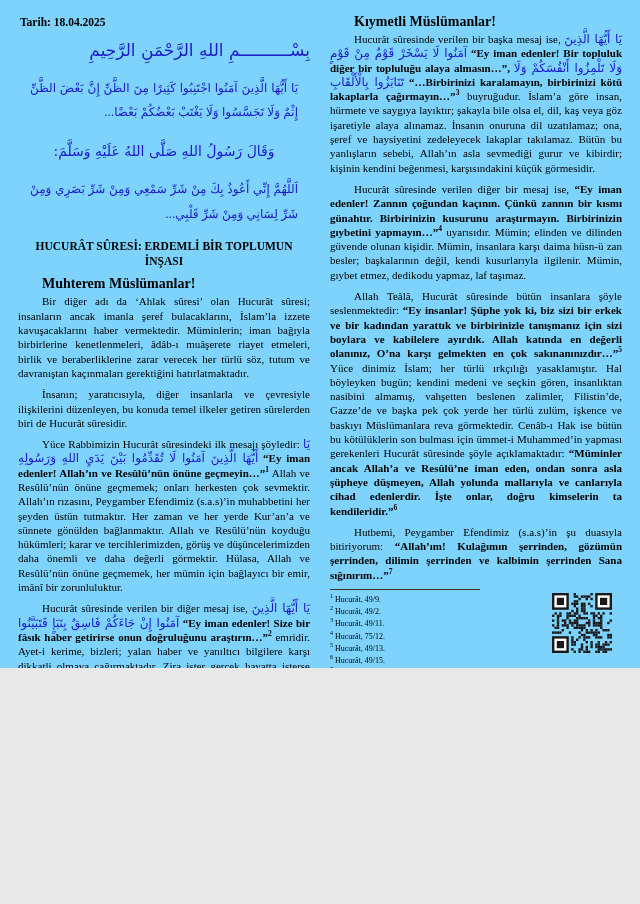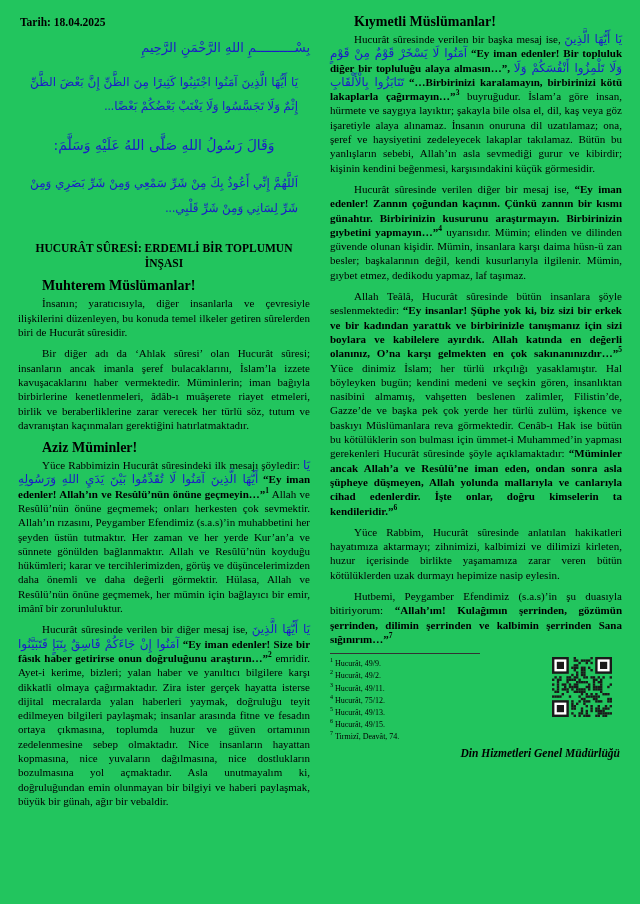--- a/index.html
+++ b/index.html
@@ -1,42 +1,42 @@
 <!DOCTYPE html>
 <html lang="tr" style="--arabic-blue: #1c1ac8; --ink: #000000;"><head>
 <meta charset="utf-8">
 <style>
   :root { --arabic-blue:#1c1ac8; --ink:#000000; }
   html,body { margin:0; padding:0; background:#e8e8e8; }
   .page {
-    width:640px; height:904px; margin:0 auto; background:#22c55e;
+    width:640px; height:668px; margin:0 auto; background:#7dd3fc;
     box-sizing:border-box; padding:14px 18px 16px 18px; overflow:hidden;
     font-family:"Liberation Serif", serif; color:var(--ink);
   }
   .columns { display:flex; gap:20px; }
   .col { width:292px; box-sizing:border-box; }
 
   .date { font-weight:bold; font-size:11.5px; margin:2px 0 10px 2px; }
 
   .basmala {
     direction:rtl; text-align:right;
     font-family:"DejaVu Sans", sans-serif; color:var(--arabic-blue);
-    font-size:13px; margin:0 0 6px 0; line-height:1.5;
+    font-size:17px; margin:0 0 6px 0; line-height:1.5;
   }
   .arabic-block {
     direction:rtl; font-family:Liberation Sans, sans-serif;
     color:var(--arabic-blue); font-size:12px; line-height:2.05;
     text-align:justify; margin:12px;
   }
   .arabic-center {
     direction:rtl; text-align:center; font-family:"DejaVu Sans", sans-serif;
     color:var(--arabic-blue); font-size:14px; line-height:2.05; margin:0;
   }
 
-  .title { font-weight:bold; text-align:center; font-size:11.5px; line-height:1.3; margin:20px 0 4px 0; }
+  .title { font-weight:bold; text-align:center; font-size:11.5px; line-height:1.3; margin:12px 0 4px 0; }
   .subhead { font-weight:bold; font-size:14px; margin:8px 0 2px 0; text-indent:24px; }
 
   p.para {
     margin:0 0 7px 0; font-size:11px; line-height:1.3;
     text-align:justify; text-indent:24px;
   }
   .b { font-weight:bold; }
   .ar {
     font-family:"DejaVu Sans", sans-serif; color:var(--arabic-blue);
     font-size:12px; direction:rtl; unicode-bidi:isolate; line-height:1.1;
@@ -61,33 +61,31 @@
   <div class="columns">
 
     <div class="col">
       <div class="date">Tarih: 18.04.2025</div>
       <div class="basmala">بِسْــــــــــمِ اللهِ الرَّحْمَنِ الرَّحِيمِ</div>
       <div class="arabic-block">يَا أَيُّهَا الَّذِينَ آمَنُوا اجْتَنِبُوا كَثِيرًا مِنَ الظَّنِّ إِنَّ بَعْضَ الظَّنِّ إِثْمٌ وَلَا تَجَسَّسُوا وَلَا يَغْتَبْ بَعْضُكُمْ بَعْضًا...</div>
       <div class="arabic-center">وَقَالَ رَسُولُ اللهِ صَلَّى اللهُ عَلَيْهِ وَسَلَّمَ:</div>
       <div class="arabic-block">اَللَّهُمَّ إِنِّي أَعُوذُ بِكَ مِنْ شَرِّ سَمْعِي وَمِنْ شَرِّ بَصَرِي وَمِنْ شَرِّ لِسَانِي وَمِنْ شَرِّ قَلْبِي...</div>
       <div class="title">HUCURÂT SÛRESİ: ERDEMLİ BİR TOPLUMUN İNŞASI</div>
       <div class="subhead">Muhterem Müslümanlar!</div>
+      <p class="para"><span>Bir diğer adı da ‘Ahlak sûresi’ olan Hucurât sûresi; insanların ancak imanla şeref bulacaklarını, İslam’la izzete kavuşacaklarını haber vermektedir. Müminlerin; iman bağıyla birbirlerine kenetlenmeleri, âdâb-ı muâşerete riayet etmeleri, birlik ve beraberliklerine zarar verecek her türlü söz, tutum ve davranıştan kaçınmaları gerektiğini hatırlatmaktadır.</span></p>
       <p class="para"><span>İnsanın; yaratıcısıyla, diğer insanlarla ve çevresiyle ilişkilerini düzenleyen, bu konuda temel ilkeler getiren sûrelerden biri de Hucurât sûresidir.</span></p>
-      <p class="para"><span>Bir diğer adı da ‘Ahlak sûresi’ olan Hucurât sûresi; insanların ancak imanla şeref bulacaklarını, İslam’la izzete kavuşacaklarını haber vermektedir. Müminlerin; iman bağıyla birbirlerine kenetlenmeleri, âdâb-ı muâşerete riayet etmeleri, birlik ve beraberliklerine zarar verecek her türlü söz, tutum ve davranıştan kaçınmaları gerektiğini hatırlatmaktadır.</span></p>
-      <div class="subhead">Aziz Müminler!</div>
       <p class="para"><span>Yüce Rabbimizin Hucurât sûresindeki ilk mesajı şöyledir: </span><span class="ar">يَا أَيُّهَا الَّذِينَ آمَنُوا لَا تُقَدِّمُوا بَيْنَ يَدَيِ اللهِ وَرَسُولِهِ</span><span> </span><span class="b">“Ey iman edenler! Allah’ın ve Resûlü’nün önüne geçmeyin…”</span><span class="sup">1</span><span> Allah ve Resûlü’nün önüne geçmemek; onları herkesten çok sevmektir. Allah’ın rızasını, Peygamber Efendimiz (s.a.s)’in muhabbetini her şeyden üstün tutmaktır. Her zaman ve her yerde Kur’an’a ve sünnete gönülden bağlanmaktır. Allah ve Resûlü’nün koyduğu hükümleri; karar ve tercihlerimizden, görüş ve düşüncelerimizden daha önemli ve daha değerli görmektir. Hülasa, Allah ve Resûlü’nün önüne geçmemek, her mümin için bağlayıcı bir emir, imânî bir zorunluluktur.</span></p>
       <p class="para"><span>Hucurât sûresinde verilen bir diğer mesaj ise, </span><span class="ar">يَا أَيُّهَا الَّذِينَ آمَنُوا إِنْ جَاءَكُمْ فَاسِقٌ بِنَبَإٍ فَتَبَيَّنُوا</span><span> </span><span class="b">“Ey iman edenler! Size bir fâsık haber getirirse onun doğruluğunu araştırın…”</span><span class="sup">2</span><span> emridir. Ayet-i kerime, bizleri; yalan haber ve yanıltıcı bilgilere karşı dikkatli olmaya çağırmaktadır. Zira ister gerçek hayatta isterse dijital mecralarda yalan haberleri yaymak, doğruluğu teyit edilmeyen bilgileri paylaşmak; insanlar arasında fitne ve fesadın ortaya çıkmasına, toplumda huzur ve güven ortamının zedelenmesine sebep olmaktadır. Nice insanların hayattan kopmasına, nice yuvaların dağılmasına, nice dostlukların bozulmasına yol açmaktadır. Asla unutmayalım ki, doğruluğundan emin olunmayan bir bilgiyi ve haberi paylaşmak, büyük bir günah, ağır bir vebaldir.</span></p>
     </div>
 
     <div class="col">
       <div class="subhead" style="margin-top:0">Kıymetli Müslümanlar!</div>
       <p class="para"><span>Hucurât sûresinde verilen bir başka mesaj ise, </span><span class="ar">يَا أَيُّهَا الَّذِينَ آمَنُوا لَا يَسْخَرْ قَوْمٌ مِنْ قَوْمٍ</span><span> </span><span class="b">“Ey iman edenler! Bir topluluk diğer bir topluluğu alaya almasın…”,</span><span> </span><span class="ar">وَلَا تَلْمِزُوا أَنْفُسَكُمْ وَلَا تَنَابَزُوا بِالْأَلْقَابِ</span><span> </span><span class="b">“…Birbirinizi karalamayın, birbirinizi kötü lakaplarla çağırmayın…”</span><span class="sup">3</span><span> buyruğudur. İslam’a göre insan, hürmete ve saygıya layıktır; şakayla bile olsa el, dil, kaş veya göz işaretiyle alaya alınamaz. İnsanın onuruna dil uzatılamaz; ona, şeref ve haysiyetini zedeleyecek lakaplar takılamaz. Bütün bu yanlışların sebebi, Allah’ın asla sevmediği gurur ve kibirdir; kişinin kendini beğenmesi, karşısındakini küçük görmesidir.</span></p>
       <p class="para"><span>Hucurât sûresinde verilen diğer bir mesaj ise, </span><span class="b">“Ey iman edenler! Zannın çoğundan kaçının. Çünkü zannın bir kısmı günahtır. Birbirinizin kusurunu araştırmayın. Birbirinizin gıybetini yapmayın…”</span><span class="sup">4</span><span> uyarısıdır. Mümin; elinden ve dilinden güvende olunan kişidir. Mümin, insanlara karşı daima hüsn-ü zan besler; başkalarının değil, kendi kusurlarıyla ilgilenir. Mümin, gıybet etmez, dedikodu yapmaz, laf taşımaz.</span></p>
       <p class="para"><span>Allah Teâlâ, Hucurât sûresinde bütün insanlara şöyle seslenmektedir: </span><span class="b">“Ey insanlar! Şüphe yok ki, biz sizi bir erkek ve bir kadından yarattık ve birbirinizle tanışmanız için sizi boylara ve kabilelere ayırdık. Allah katında en değerli olanınız, O’na karşı gelmekten en çok sakınanınızdır…”</span><span class="sup">5</span><span> Yüce dinimiz İslam; her türlü ırkçılığı yasaklamıştır. Hal böyleyken bugün; kendini medeni ve seçkin gören, insanlıktan nasibini almamış, vahşetten beslenen zalimler, Filistin’de, Gazze’de ve başka pek çok yerde her türlü zulüm, işkence ve baskıyı Müslümanlara reva görmektedir. Cenâb-ı Hak ise bütün bu kötülüklerin son bulması için ümmet-i Muhammed’in yapması gerekenleri Hucurât sûresinde şöyle açıklamaktadır: </span><span class="b">“Müminler ancak Allah’a ve Resûlü’ne iman eden, ondan sonra asla şüpheye düşmeyen, Allah yolunda mallarıyla ve canlarıyla cihad edenlerdir. İşte onlar, doğru kimselerin ta kendileridir.”</span><span class="sup">6</span></p>
-      <p class="para"><span>Yüce Rabbim, Hucurât sûresinde anlatılan hakikatleri hayatımıza aktarmayı; zihnimizi, kalbimizi ve dilimizi kirleten, huzur içerisinde birlikte yaşamamıza zarar veren bütün kötülüklerden uzak durmayı hepimize nasip eylesin.</span></p>
       <p class="para"><span>Hutbemi, Peygamber Efendimiz (s.a.s)’in şu duasıyla bitiriyorum: </span><span class="b">“Allah’ım! Kulağımın şerrinden, gözümün şerrinden, dilimin şerrinden ve kalbimin şerrinden Sana sığınırım…”</span><span class="sup">7</span></p>
 
       <div class="foot-row">
         <div class="footnotes">
           <div class="fn-rule"></div>
           <div class="fn"><span class="fn-num">1</span><span>Hucurât, 49/9.</span></div>
           <div class="fn"><span class="fn-num">2</span><span>Hucurât, 49/2.</span></div>
           <div class="fn"><span class="fn-num">3</span><span>Hucurât, 49/11.</span></div>
           <div class="fn"><span class="fn-num">4</span><span>Hucurât, 75/12.</span></div>
           <div class="fn"><span class="fn-num">5</span><span>Hucurât, 49/13.</span></div>

